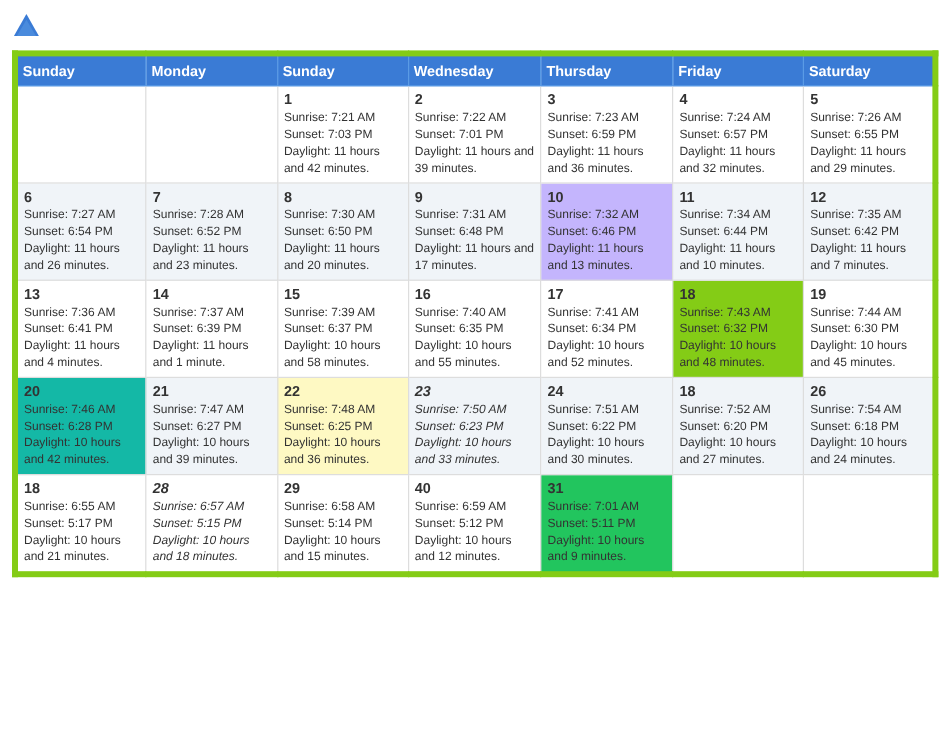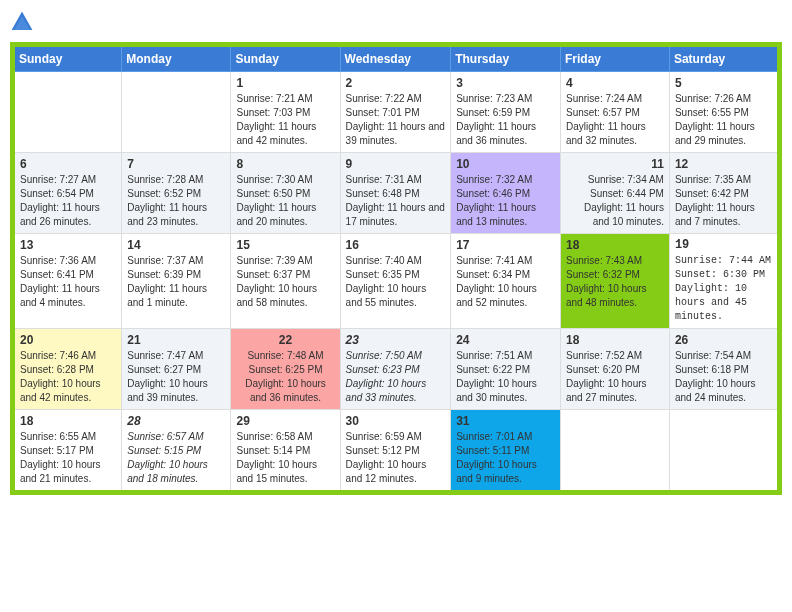--- a/index.html
+++ b/index.html
@@ -169,21 +169,21 @@
           <div class="day-info">Sunrise: 7:30 AM<br>Sunset: 6:50 PM<br>Daylight: 11 hours and 20 minutes.</div>
         </td>
         <td style="background: rgb(240, 244, 248);">
           <span class="day-num">9</span>
           <div class="day-info">Sunrise: 7:31 AM<br>Sunset: 6:48 PM<br>Daylight: 11 hours and 17 minutes.</div>
         </td>
         <td style="background: #c4b5fd;">
           <span class="day-num">10</span>
           <div class="day-info">Sunrise: 7:32 AM<br>Sunset: 6:46 PM<br>Daylight: 11 hours and 13 minutes.</div>
         </td>
-        <td style="background: rgb(240, 244, 248); text-align: right;">
+        <td style="background: rgb(240, 244, 248);">
           <span class="day-num">11</span>
           <div class="day-info">Sunrise: 7:34 AM<br>Sunset: 6:44 PM<br>Daylight: 11 hours and 10 minutes.</div>
         </td>
         <td style="background: rgb(240, 244, 248);">
           <span class="day-num">12</span>
           <div class="day-info">Sunrise: 7:35 AM<br>Sunset: 6:42 PM<br>Daylight: 11 hours and 7 minutes.</div>
         </td>
       </tr>
       <tr>
         <td style="background: rgb(255, 255, 255);">
@@ -203,35 +203,35 @@
           <div class="day-info">Sunrise: 7:40 AM<br>Sunset: 6:35 PM<br>Daylight: 10 hours and 55 minutes.</div>
         </td>
         <td style="background: rgb(255, 255, 255); margin-left: 26px;">
           <span class="day-num">17</span>
           <div class="day-info">Sunrise: 7:41 AM<br>Sunset: 6:34 PM<br>Daylight: 10 hours and 52 minutes.</div>
         </td>
         <td style="background: #84cc16;">
           <span class="day-num">18</span>
           <div class="day-info">Sunrise: 7:43 AM<br>Sunset: 6:32 PM<br>Daylight: 10 hours and 48 minutes.</div>
         </td>
-        <td style="background: rgb(255, 255, 255); font-family: Liberation Mono, monospace;">
+        <td style="background: rgb(255, 255, 255);">
           <span class="day-num">19</span>
           <div class="day-info">Sunrise: 7:44 AM<br>Sunset: 6:30 PM<br>Daylight: 10 hours and 45 minutes.</div>
         </td>
       </tr>
       <tr>
-        <td style="background: #fef9c3;">
+        <td style="background: #14b8a6;">
           <span class="day-num">20</span>
           <div class="day-info">Sunrise: 7:46 AM<br>Sunset: 6:28 PM<br>Daylight: 10 hours and 42 minutes.</div>
         </td>
         <td style="background: rgb(240, 244, 248);">
           <span class="day-num">21</span>
           <div class="day-info">Sunrise: 7:47 AM<br>Sunset: 6:27 PM<br>Daylight: 10 hours and 39 minutes.</div>
         </td>
-        <td style="background: #fca5a5; text-align: center;">
+        <td style="background: #fef9c3;">
           <span class="day-num">22</span>
           <div class="day-info">Sunrise: 7:48 AM<br>Sunset: 6:25 PM<br>Daylight: 10 hours and 36 minutes.</div>
         </td>
         <td style="background: rgb(240, 244, 248); font-style: italic;">
           <span class="day-num">23</span>
           <div class="day-info">Sunrise: 7:50 AM<br>Sunset: 6:23 PM<br>Daylight: 10 hours and 33 minutes.</div>
         </td>
         <td style="background: rgb(240, 244, 248);">
           <span class="day-num">24</span>
           <div class="day-info">Sunrise: 7:51 AM<br>Sunset: 6:22 PM<br>Daylight: 10 hours and 30 minutes.</div>
@@ -252,24 +252,24 @@
         </td>
         <td style="background: rgb(255, 255, 255); font-style: italic;">
           <span class="day-num">28</span>
           <div class="day-info">Sunrise: 6:57 AM<br>Sunset: 5:15 PM<br>Daylight: 10 hours and 18 minutes.</div>
         </td>
         <td style="background: rgb(255, 255, 255);">
           <span class="day-num">29</span>
           <div class="day-info">Sunrise: 6:58 AM<br>Sunset: 5:14 PM<br>Daylight: 10 hours and 15 minutes.</div>
         </td>
         <td style="background: rgb(255, 255, 255);">
-          <span class="day-num">30</span>
+          <span class="day-num">40</span>
           <div class="day-info">Sunrise: 6:59 AM<br>Sunset: 5:12 PM<br>Daylight: 10 hours and 12 minutes.</div>
         </td>
-        <td style="background: #0ea5e9;">
+        <td style="background: #22c55e;">
           <span class="day-num">31</span>
           <div class="day-info">Sunrise: 7:01 AM<br>Sunset: 5:11 PM<br>Daylight: 10 hours and 9 minutes.</div>
         </td>
         <td class="empty-cell" style="background: rgb(255, 255, 255);"></td>
         <td class="empty-cell" style="background: rgb(255, 255, 255);"></td>
       </tr>
     </tbody>
 </table>
 
 </body></html>

